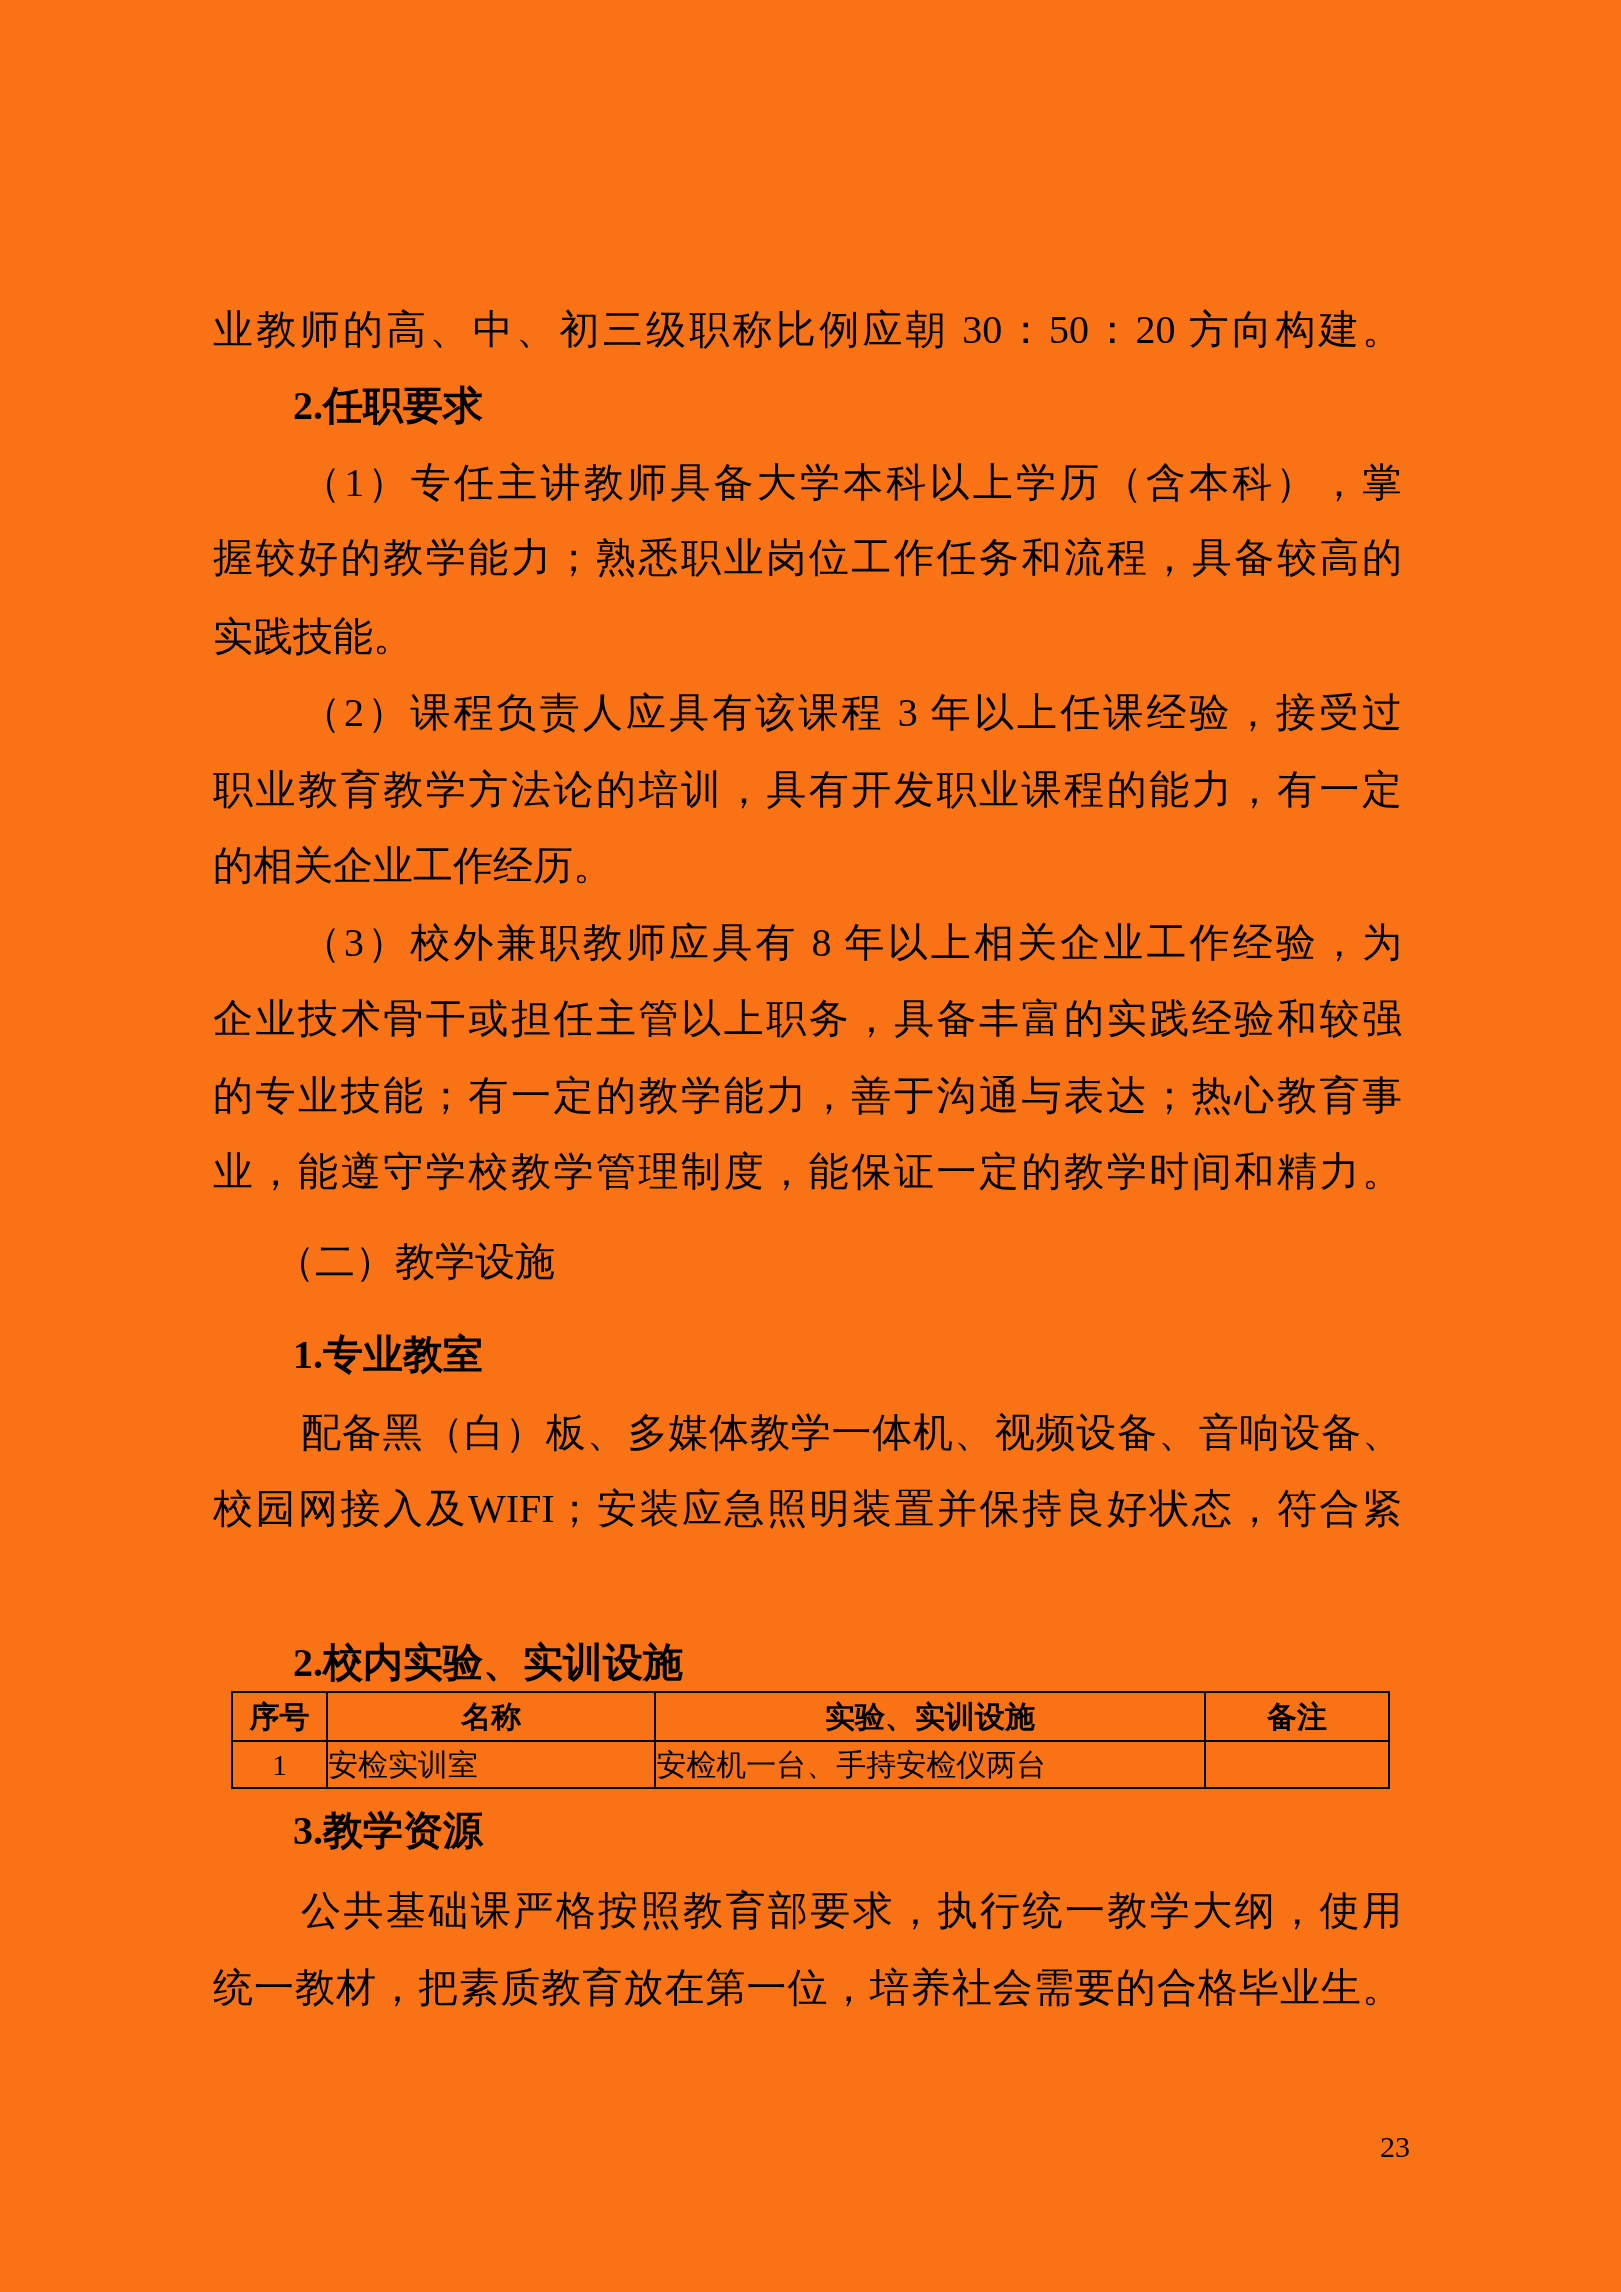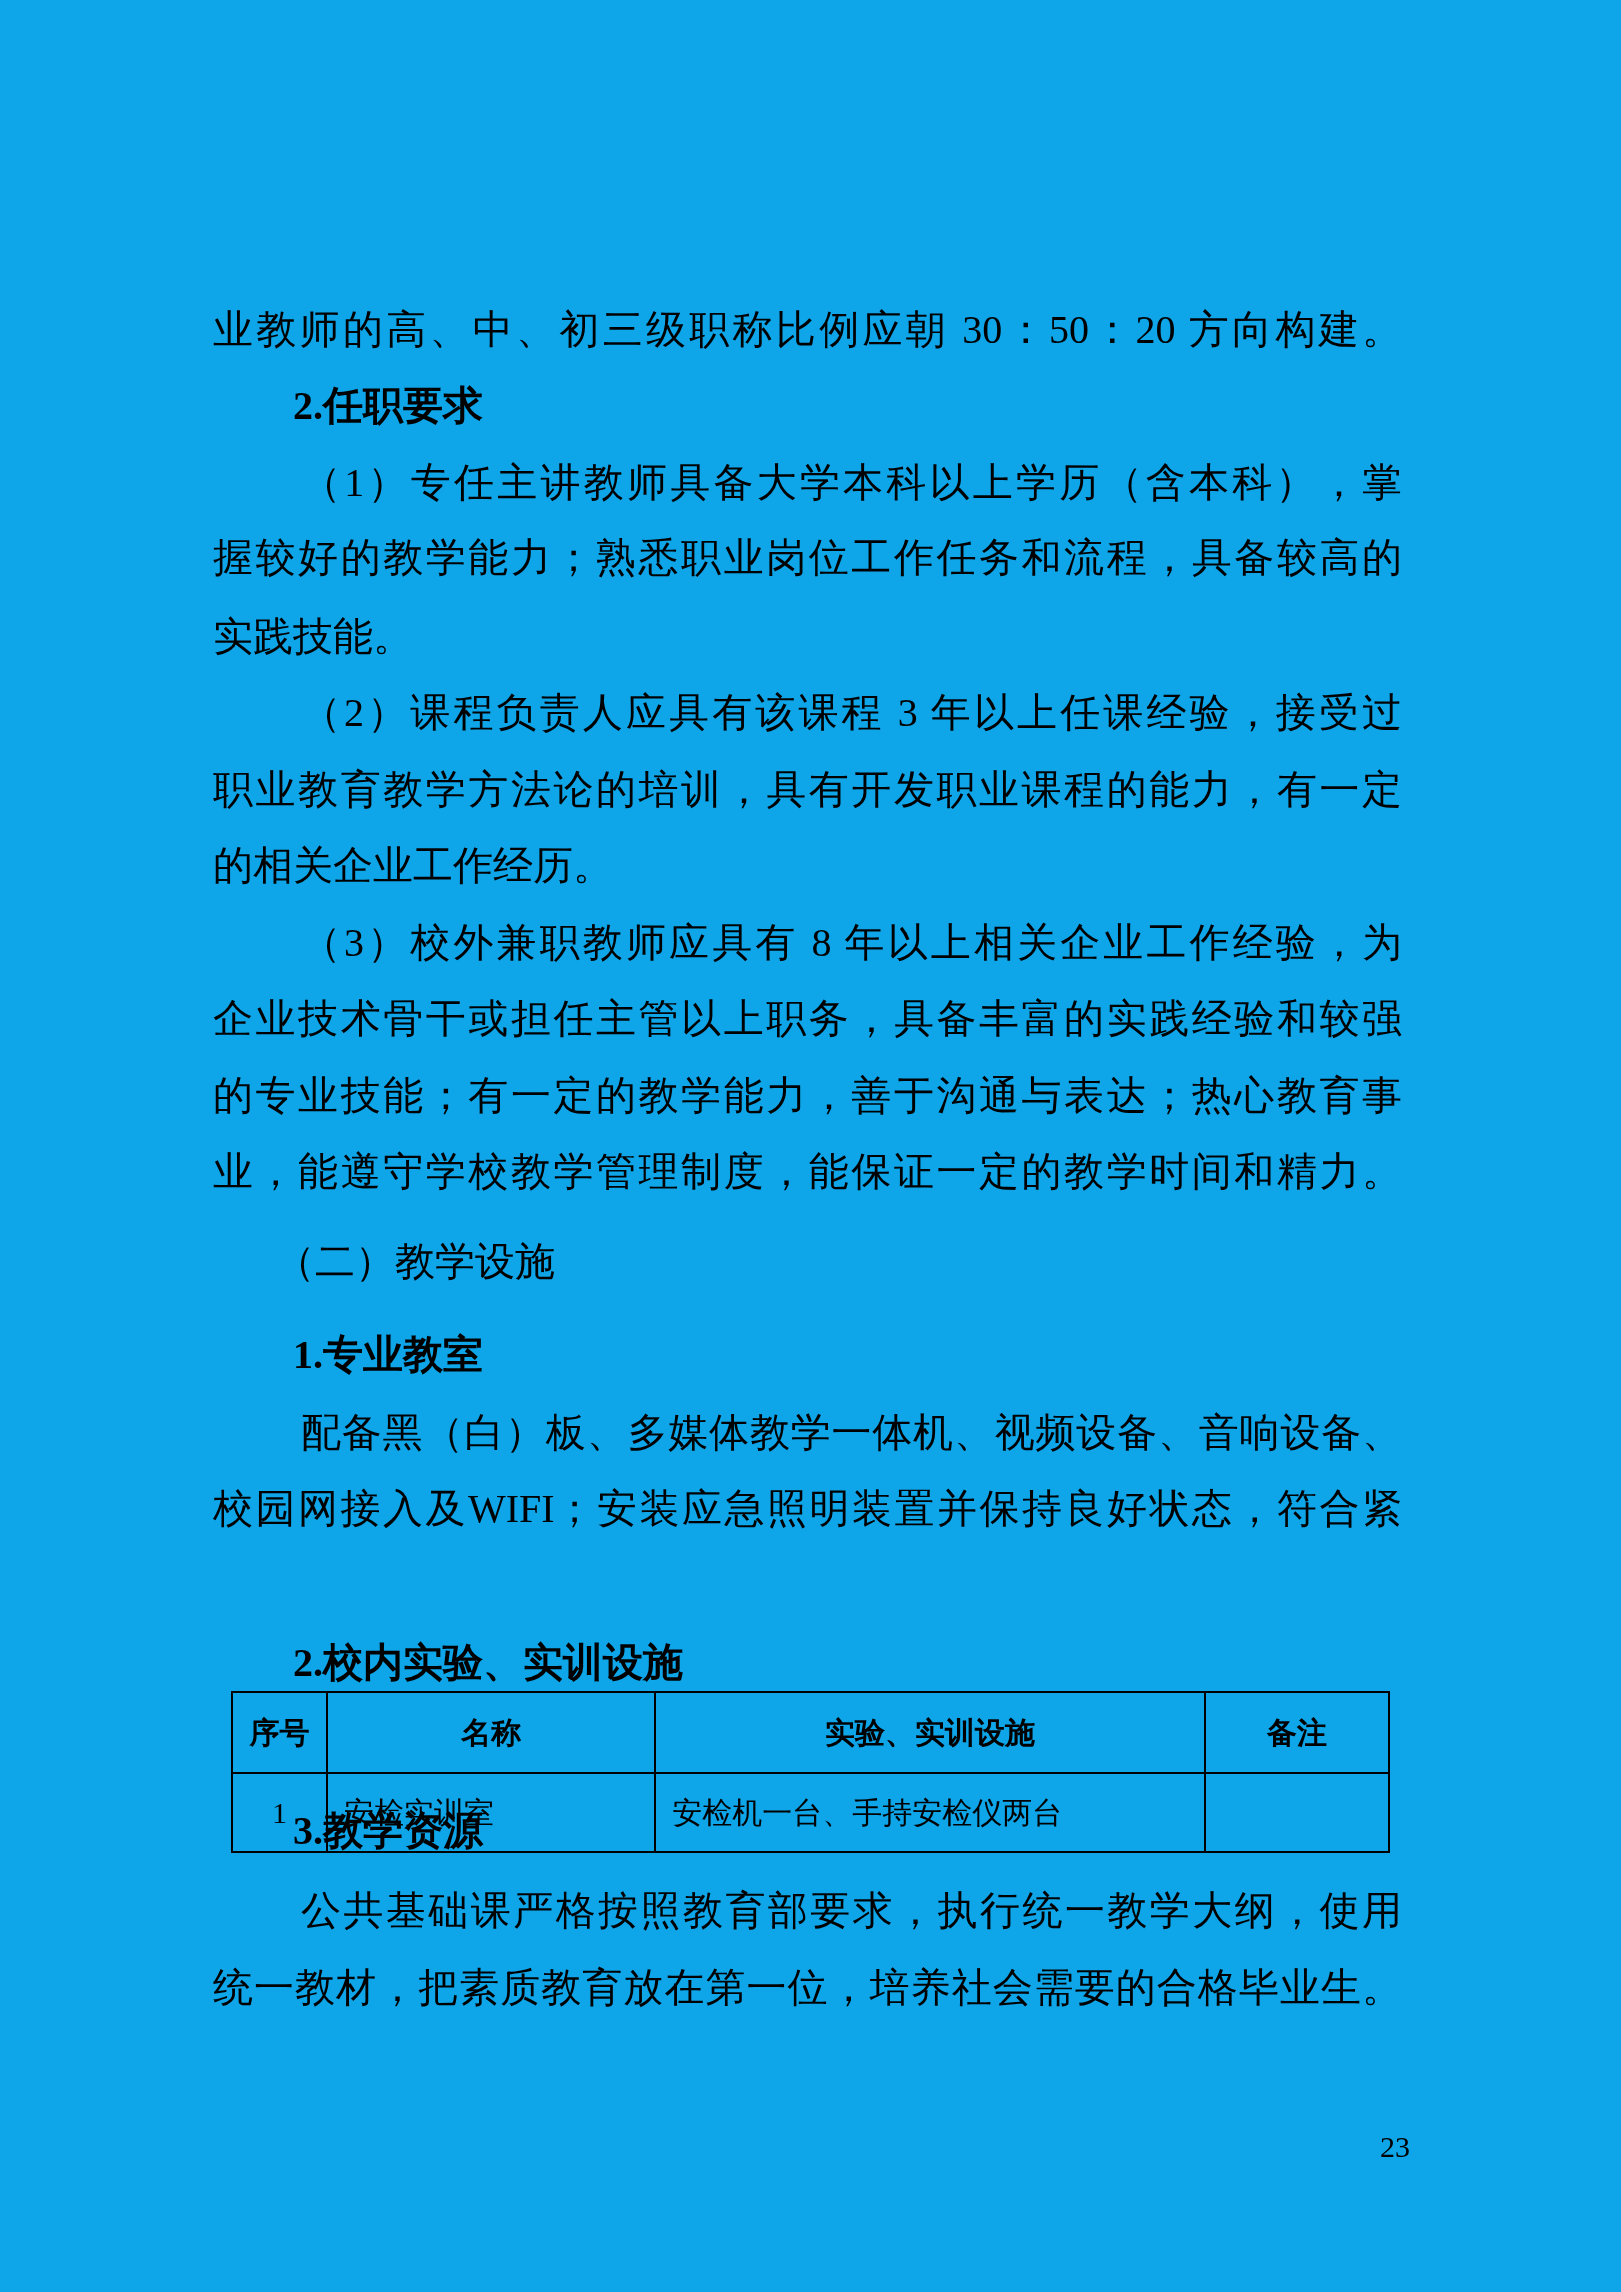--- a/index.html
+++ b/index.html
@@ -1,19 +1,19 @@
 <!DOCTYPE html>
 <html><head>
 <meta charset="utf-8">
 <style>
   html,body{margin:0;padding:0;background:#888;}
   .page{
     position:relative;
     width:1621px;height:2293px;
-    background:#0ea5e9;
+    background:#f97316;
     font-family:"Liberation Serif", serif;
     color:#000000;
     overflow:hidden;
   }
   .ln{
     position:absolute;
     left:213px;
     width:1189px;
     font-size:40px;
     line-height:76px;
@@ -31,21 +31,21 @@
     position:absolute;
     left:231px; top:1691px;
     width:1159px;
     border-collapse:collapse;
     table-layout:fixed;
   }
   table.facilities th, table.facilities td{
     border:2px solid #000;
     font-size:30px;
     line-height:1.2;
-    padding:16px;
+    padding:0;
     overflow:hidden;
     white-space:nowrap;
   }
   table.facilities th{
     font-weight:bold;
     text-align:center;
     height:47px;
   }
   table.facilities td{
     height:45px;

